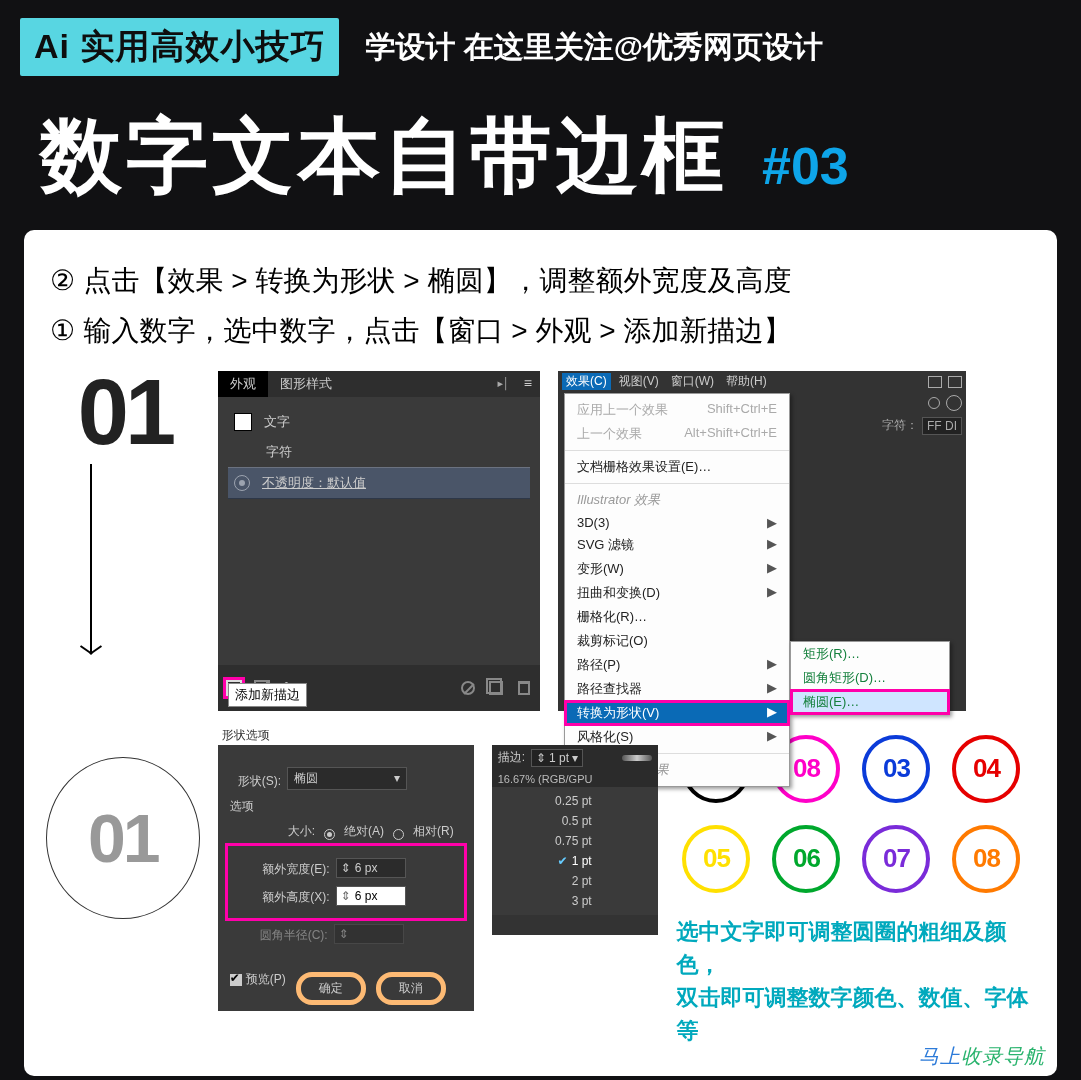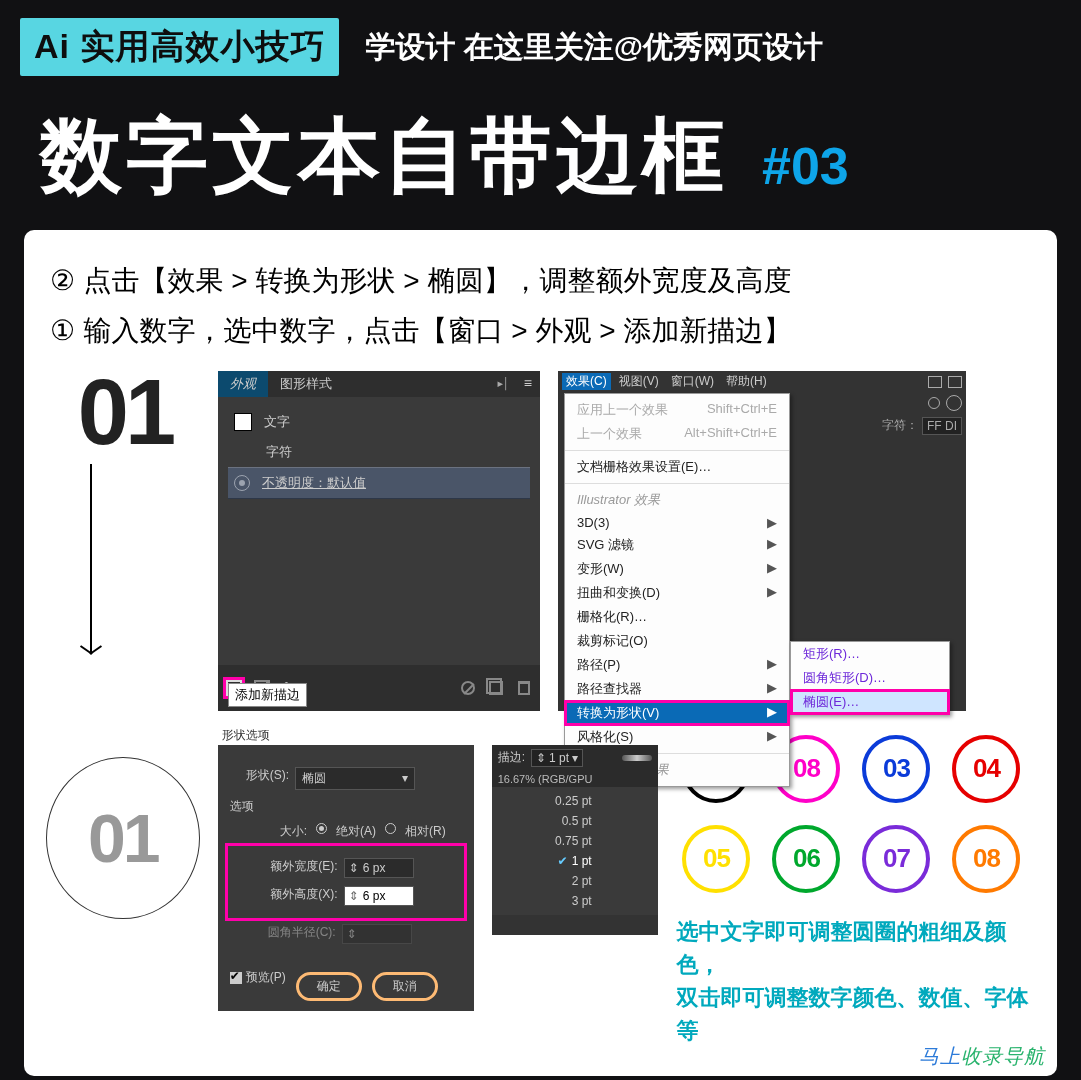--- a/index.html
+++ b/index.html
@@ -27,21 +27,21 @@
   .bignum-col { display:flex; flex-direction:column; align-items:center; width:150px; }
   .arrow-down { width: 2px; height: 190px; background:#000; position:relative; margin-top:10px; margin-left:40px; align-self:flex-start; }
   .arrow-down:before, .arrow-down:after { content:""; position:absolute; bottom:-1px; width:14px; height:2px; background:#000; }
   .arrow-down:before { transform: rotate(35deg); transform-origin:right; right:0; }
   .arrow-down:after { transform: rotate(-35deg); transform-origin:left; left:0; }
 
   
   .panel1 { width: 322px; height: 340px; background:#3a3a3a; position:relative; color:#ccc; font-size:13px; }
   .panel1 .tabs { display:flex; gap:0; background:#2e2e2e; height:26px; align-items:flex-end; }
   .panel1 .tabs .tab { padding:4px 12px; font-size:13px; }
-  .panel1 .tabs .tab.active { background:#0c4a6e;font-style:italic; }
+  .panel1 .tabs .tab.active { background:#000000; }
   .panel1 .burger { position:absolute; top:4px; right:8px; font-size:14px; color:#ccc; }
   .panel1 .doublearrow { position:absolute; top:6px; right:30px; font-size:11px; color:#aaa; }
   .panel1 .body { padding:10px 10px 16px 10px; }
   .panel1 .row-item { display:flex; align-items:center; gap:12px; padding:6px 6px; }
   .panel1 .swatch { width:18px; height:18px; background:#fff; border:1px solid #000; }
   .panel1 .hilite { background:#4a5568; border-top:1px solid #6b7280; border-bottom:1px solid #2d3748; display:flex; align-items:center; gap:12px; padding:6px 6px; }
   .panel1 .eye { width:16px; height:16px; border:1px solid #9ca3af; border-radius:50%; position:relative; }
   .panel1 .eye:after{content:"";position:absolute;top:4px;left:4px;width:6px;height:6px;background:#9ca3af;border-radius:50%;}
   .panel1 .footer { position:absolute; bottom:0; left:0; right:0; height:46px; background:#2e2e2e; display:flex; align-items:center; padding:0 6px; gap:8px; }
   .panel1 .footer.hl-first .icon-sq { outline:3px solid #ff00aa; }
@@ -58,44 +58,44 @@
   .panel2 .menubar .right-icons { margin-left:auto; display:flex; gap:6px; align-items:center; }
   .panel2 .dropdown { position:absolute; top:22px; left:6px; width:226px; background:#fdfdfd; color:#222; border:1px solid #999; box-shadow:2px 2px 4px rgba(0,0,0,.4); font-size:13px; }
   .panel2 .dropdown .grp { padding:4px 0; border-bottom:1px solid #ddd; }
   .panel2 .dropdown .item { display:flex; justify-content:space-between; padding:3px 12px; white-space:nowrap; }
   .panel2 .dropdown .item.dim { color:#aaa; }
   .panel2 .dropdown .item.head { color:#999; font-style:italic; }
   .panel2 .dropdown .item.sel { background:#0a6ab6; color:#fff; }
   .panel2 .dropdown .item.sel.hl { outline:3px solid #ff00aa; outline-offset:-2px; }
   .panel2 .dropdown .item .arr { color:#555; }
   .panel2 .dropdown .item.sel .arr { color:#fff; }
-  .panel2 .submenu { position:absolute; top:270px; left:232px; width:160px; background:#fdfdfd; color:#6d28d9; border:1px solid #999; box-shadow:2px 2px 4px rgba(0,0,0,.4); font-size:13px; }
+  .panel2 .submenu { position:absolute; top:270px; left:232px; width:160px; background:#fdfdfd; color:#15803d; border:1px solid #999; box-shadow:2px 2px 4px rgba(0,0,0,.4); font-size:13px; }
   .panel2 .submenu .item { padding:3px 12px; }
   .panel2 .submenu .item.selblue { background:#cfe5ff; outline:3px solid #ff00aa; outline-offset:-2px; }
   .panel2 .toolbar-under { position:absolute; top:24px; right:4px; font-size:12px; color:#aaa; display:flex; flex-direction:column; gap:6px; align-items:flex-end;}
   .panel2 .toolbar-under .globe { width:16px;height:16px;border:1px solid #aaa;border-radius:50%; }
 
   
   .row2 { display:flex; gap:18px; margin-top:16px; align-items:flex-start; }
   .circle-sample { width:162px; height:162px; border:1px solid #333; border-radius:50%; display:flex; align-items:center; justify-content:center; font-size:68px; font-weight:900; color:#999; letter-spacing:-3px; margin-left: -4px; margin-top: 30px;}
 
   
   .dialog { width:256px; height:266px; background:#3a3a3a; color:#ccc; font-size:12px; position:relative; }
   .dialog .ttl { position:absolute; top:-18px; left:4px; font-size:12px; color:#333; }
   .dialog .inner { padding:14px 12px; }
   .dialog .lbl { display:inline-block; }
   .dialog .combo { background:#2b2b2b; border:1px solid #555; padding:2px 6px; width:120px; display:inline-flex; justify-content:space-between; align-items:center;}
   .dialog .radio { width:11px;height:11px;border:1px solid #ccc;border-radius:50%;display:inline-block;vertical-align:middle;margin:0 3px;}
   .dialog .radio.on:after{content:"";display:block;width:5px;height:5px;background:#ccc;border-radius:50%;margin:2px;}
-  .dialog .field-row { display:flex; align-items:flex-start; gap:6px; margin:8px 16px; }
+  .dialog .field-row { display:flex; align-items:flex-end; gap:6px; margin:8px 8px; }
   .dialog .num-in { background:#2b2b2b; border:1px solid #555; padding:2px 4px; width:70px; display:flex; align-items:center; gap:4px;}
   .dialog .num-in.edit { background:#fff;color:#000; }
   .dialog .hl-box { outline:3px solid #ff00aa; outline-offset:2px; padding:2px; }
   .dialog .btns { display:flex; gap:10px; justify-content:center; margin-top:18px;}
-  .dialog .btn { border:3px solid #fdba74; border-radius:16px; padding:3px 18px; font-size:12px; }
+  .dialog .btn { border:5px solid #fdba74; border-radius:16px; padding:3px 18px; font-size:12px; }
   .dialog .chk { width:12px;height:12px;background:#ccc;display:inline-block;vertical-align:middle;margin-right:4px;position:relative;}
   .dialog .chk:after{content:"✔";position:absolute;top:-3px;left:0;color:#000;font-size:12px;}
 
   
   .ptdrop { width:176px; height:190px; background:#333; color:#ccc; font-size:12px; position:relative; }
   .ptdrop .hdr { display:flex; align-items:center; gap:6px; padding:4px 6px; background:#2b2b2b;}
   .ptdrop .hdr .spin { background:#222;border:1px solid #555;padding:1px 4px;display:flex;align-items:center;gap:3px;}
   .ptdrop .sub { padding:2px 6px; font-size:11px; color:#bbb; background:#2b2b2b;}
   .ptdrop .list { background:#3a3a3a; padding:4px 0;}
   .ptdrop .list .opt { padding:3px 20px; text-align:right; width:120px;}

